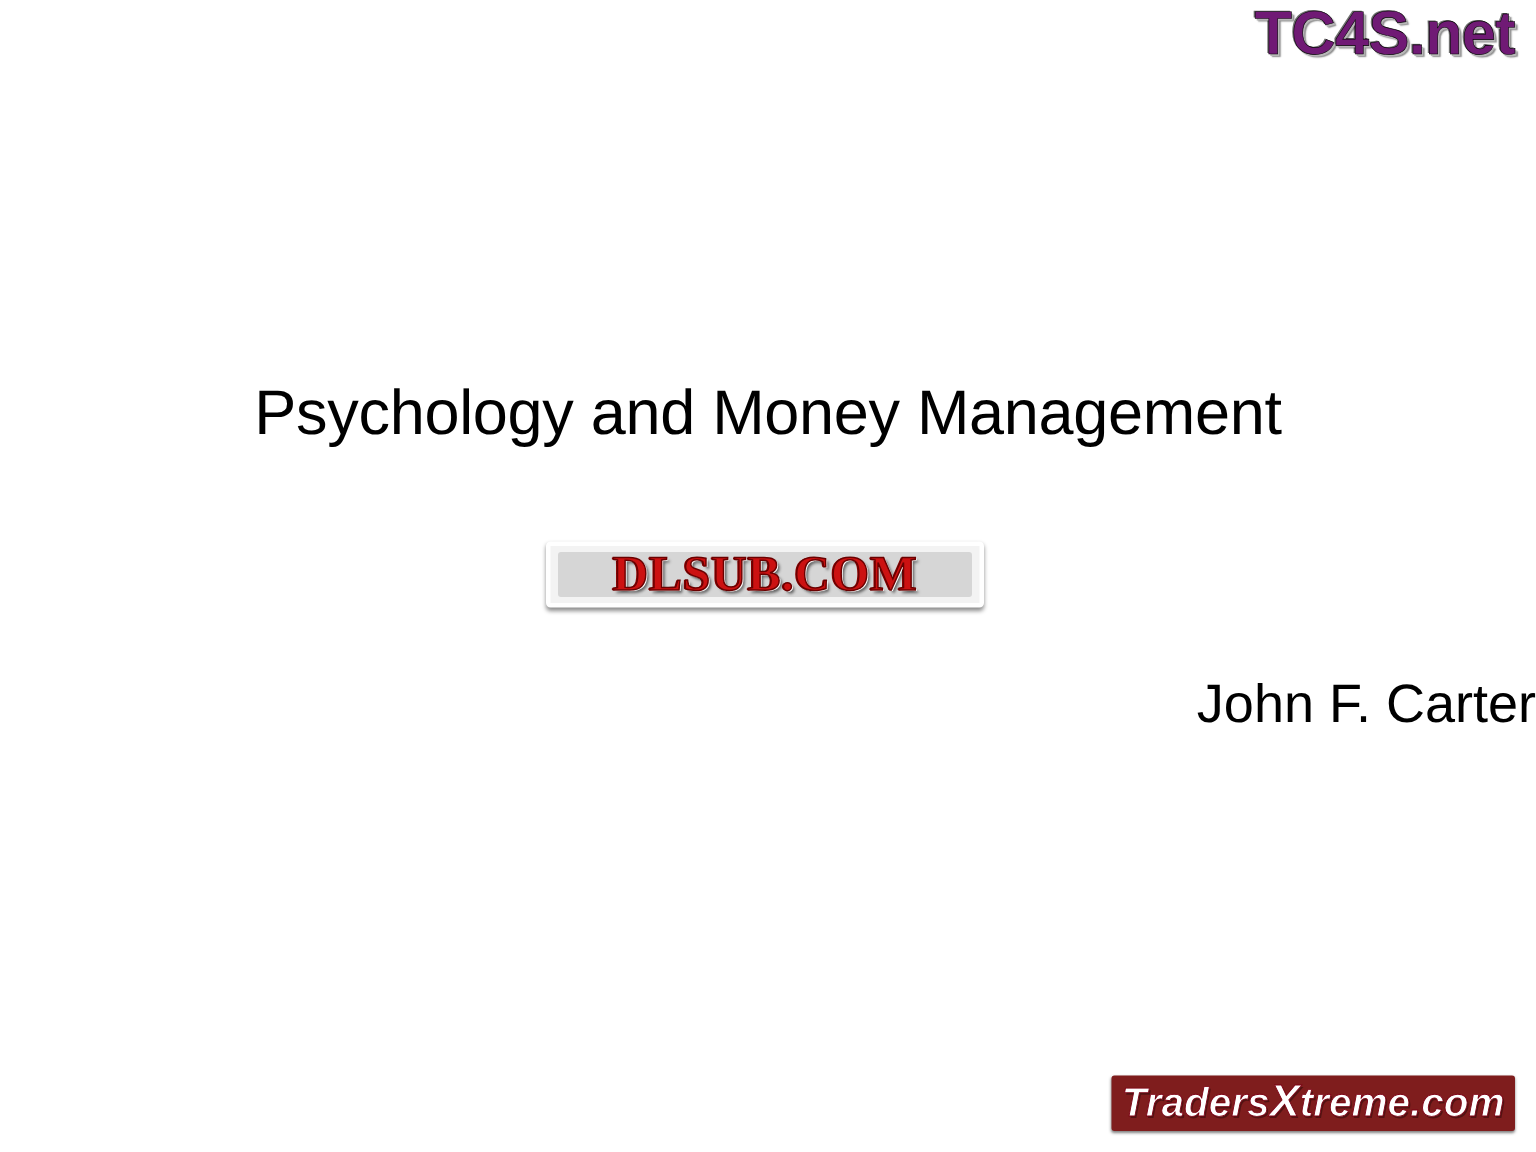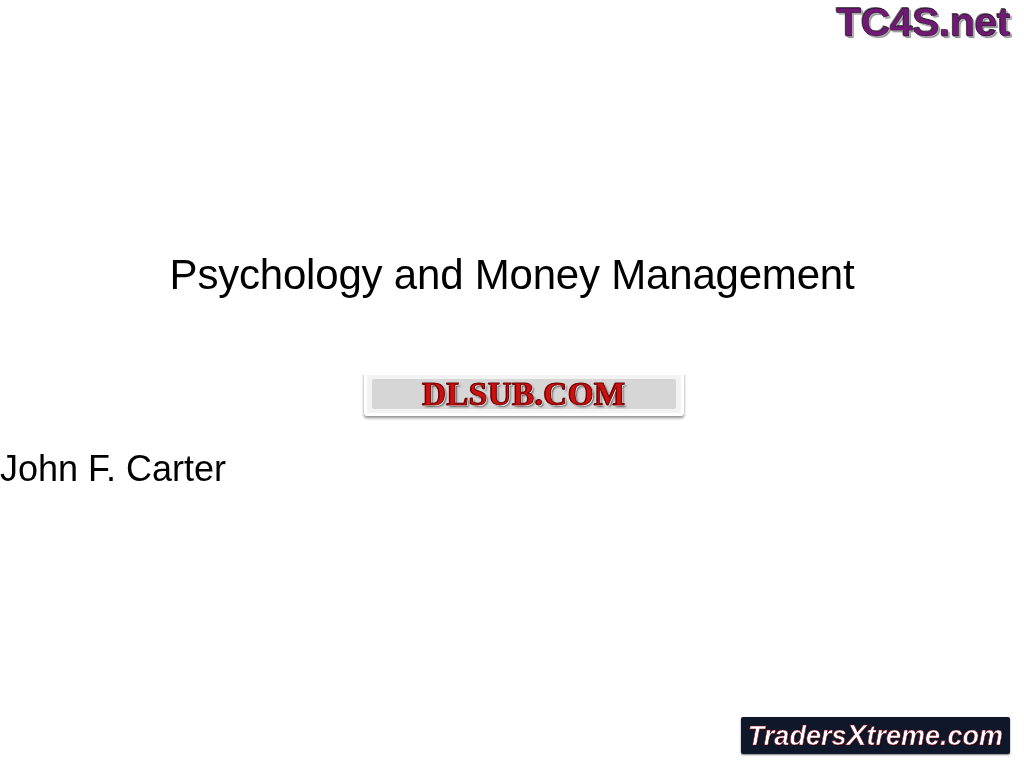--- a/index.html
+++ b/index.html
@@ -48,22 +48,22 @@
     color: #000000;
     padding: 0 110px;
     box-sizing: border-box;
     letter-spacing: -0.2px;
   }
 
   
   #dlsub-watermark {
     position: absolute;
     left: 364px;
-    top: 372px;
-    width: 320px;
+    top: 361px;
+    width: 292px;
     height: 44px;
   }
   #dlsub-watermark .stamp-plate {
     position: absolute;
     inset: 0;
     background: #f3f3f3;
     border: 3px solid #ffffff;
     border-radius: 3px;
     box-shadow: 0 2px 3px rgba(0,0,0,0.45);
   }
@@ -94,42 +94,42 @@
     -webkit-text-stroke: 1px #6b0000;
     white-space: nowrap;
   }
 
   
   #slide-subtitle {
     position: absolute;
     left: 0;
     right: 0;
     top: 440px;
-    text-align: left;
+    text-align: right;
     font-size: 36px;
     line-height: 1.62;
     color: #000000;
   }
   #slide-subtitle .sub-line {
     display: block;
     white-space: nowrap;
   }
 
   
   #tradersxtreme-watermark {
     position: absolute;
     bottom: 14px;
     right: 14px;
     font-family: "Liberation Sans", sans-serif;
     font-weight: bold;
     font-style: italic;
     font-size: 27px;
     line-height: 1;
     color: #ffffff;
-    background: #0f172a;
+    background: #7f1d1d;
     padding: 3px 7px 4px 7px;
     border-radius: 2px;
     box-shadow: 0 1px 2px rgba(0,0,0,0.5);
     white-space: nowrap;
     -webkit-text-stroke: 0.6px #7c0013;
     text-shadow: 1px 1px 0 rgba(0,0,0,0.35);
   }
   #tradersxtreme-watermark .tx-x {
     font-size: 30px;
   }

